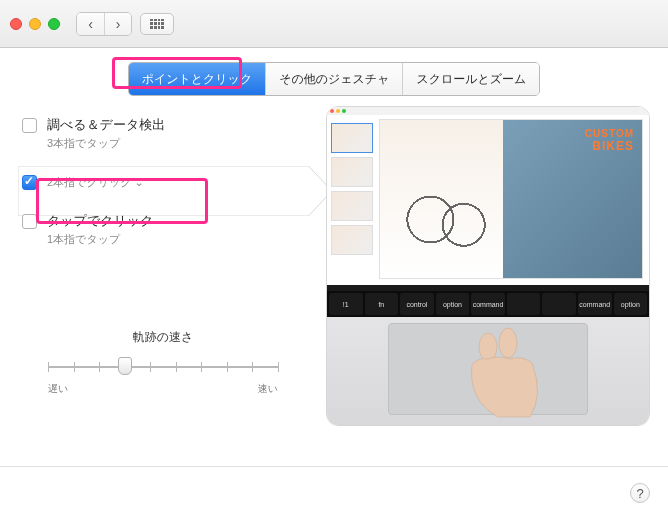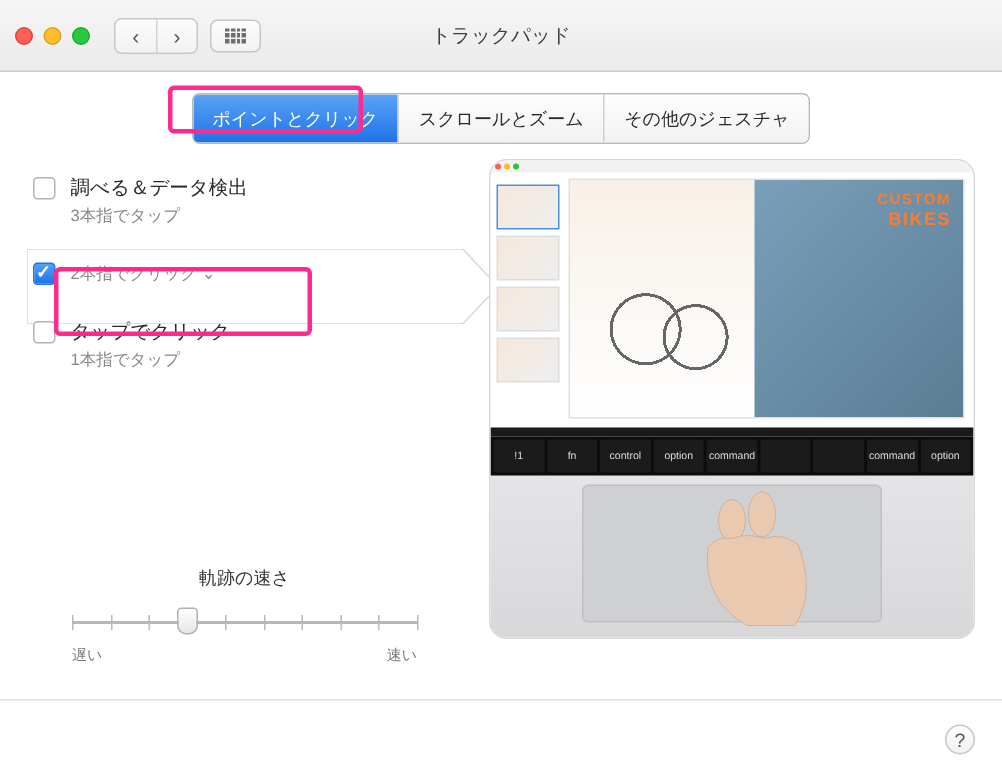--- a/index.html
+++ b/index.html
@@ -102,30 +102,29 @@
         <i></i>
         <i></i>
         <i></i>
         <i></i>
         <i></i>
         <i></i>
         <i></i>
         <i></i>
       </div>
   </div>
-  <div class="title">トラックパッド</div>
 </div>
 
 <div class="content">
 
   <div class="tabs-wrap">
     <div class="segmented">
       <div class="seg active">ポイントとクリック</div>
+      <div class="seg">その他のジェスチャ</div>
       <div class="seg">スクロールとズーム</div>
-      <div class="seg">その他のジェスチャ</div>
     </div>
     <div class="pink-outline pink-tab"></div>
   </div>
 
   <div class="body">
     <div class="options">
 
       <div class="arrow-pointer">
         <svg viewBox="0 0 320 50" preserveAspectRatio="none">
           <path d="M0 0 H296 L320 25 L296 50 H0 Z" fill="none" stroke="#d8d8d8" stroke-width="1"></path>
@@ -153,21 +152,21 @@
       <div class="opt">
         <div class="chk"></div>
         <div>
           <div class="opt-title">タップでクリック</div>
           <div class="opt-sub">1本指でタップ</div>
         </div>
       </div>
 
       <div class="pink-outline pink-opt"></div>
 
-      <div class="slider-area" style="margin-top:118px;">
+      <div class="slider-area" style="margin-top:70px;">
         <div class="slider-label">軌跡の速さ</div>
         <div class="slider-track">
           <div class="slider-line"></div>
           <div id="ticks">
               <div class="tick" style="left: 0%;"></div>
               <div class="tick" style="left: 11.1111%;"></div>
               <div class="tick" style="left: 22.2222%;"></div>
               <div class="tick" style="left: 33.3333%;"></div>
               <div class="tick" style="left: 44.4444%;"></div>
               <div class="tick" style="left: 55.5556%;"></div>

